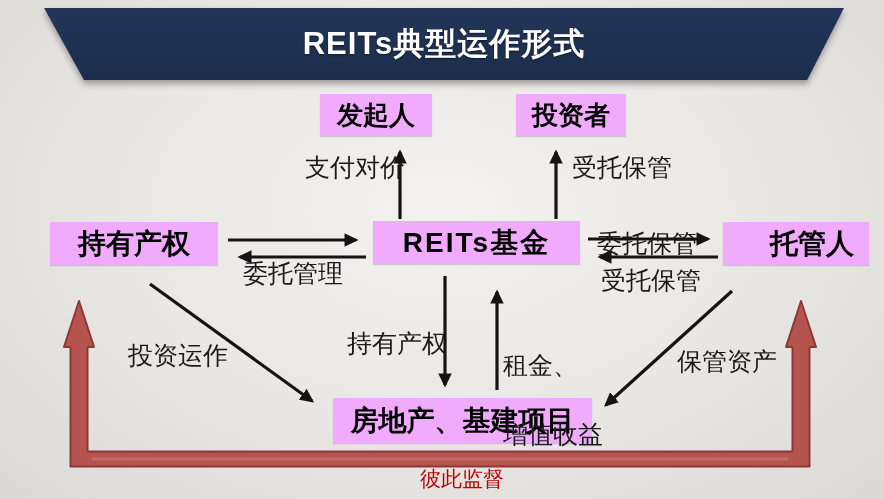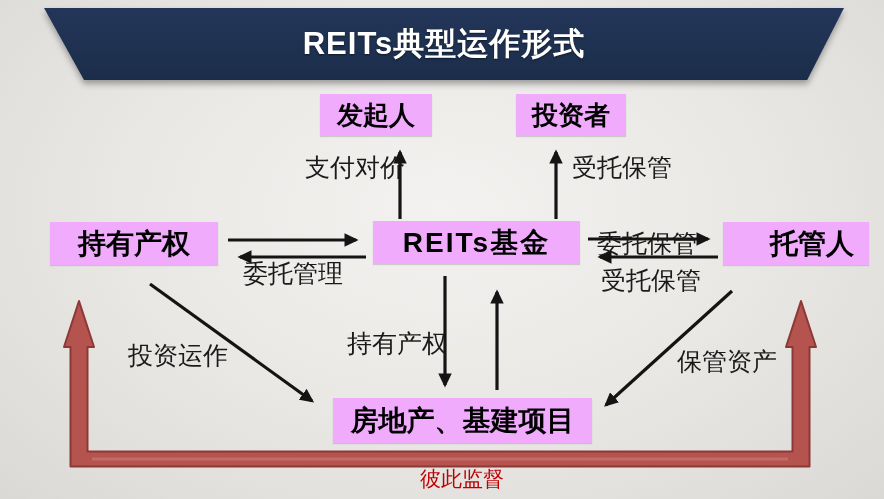--- a/index.html
+++ b/index.html
@@ -104,17 +104,21 @@
   <div class="node node-custodian">托管人</div>
   <div class="node node-assets">房地产、基建项目</div>
 
   <div class="elabel lbl-pay">支付对价</div>
   <div class="elabel lbl-distribute">受托保管</div>
   <div class="elabel lbl-entrust-m">委托管理</div>
   <div class="elabel lbl-entrust-c">委托保管</div>
   <div class="elabel lbl-invest">投资运作</div>
   <div class="elabel lbl-accept-c">受托保管</div>
   <div class="elabel lbl-hold">持有产权</div>
+  <div class="elabel lbl-rent">
+    <div>租金、</div>
+    <div>增值收益</div>
+  </div>
   <div class="elabel lbl-keep">保管资产</div>
 
   <div class="lbl-mutual">彼此监督</div>
 
 </div>
 
 </body></html>

